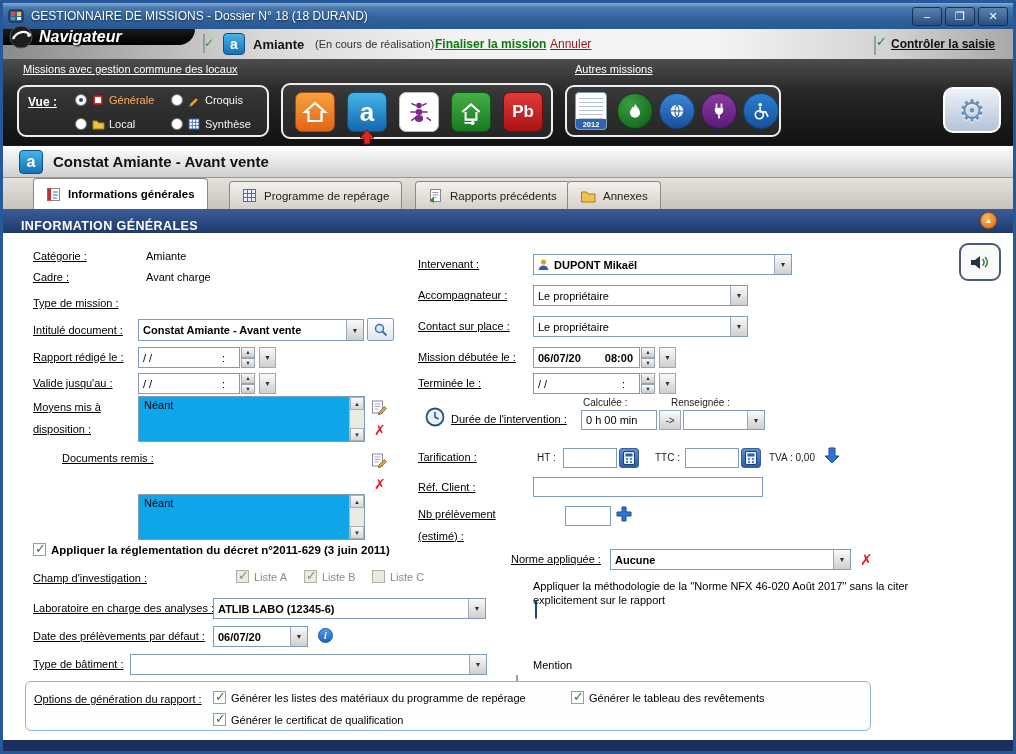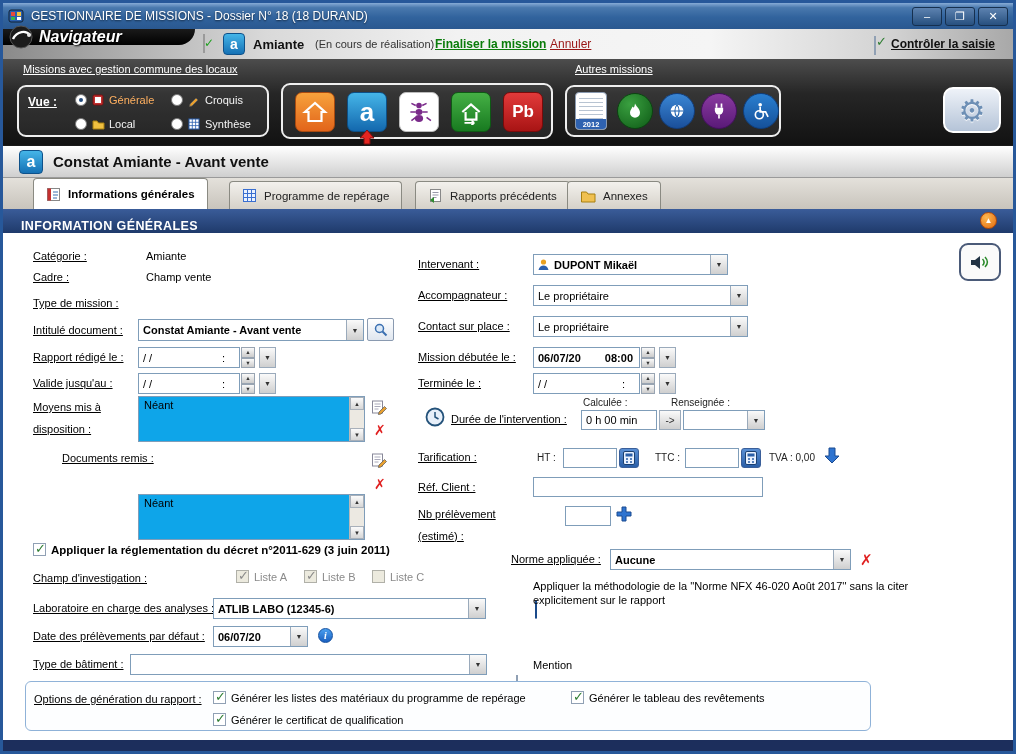--- a/index.html
+++ b/index.html
@@ -338,21 +338,21 @@
           <path d="M13.5 7c2 2 2 4.5 0 6.5M16 5c3 3.2 3 7 0 10" stroke="#2a8a2a" fill="none" stroke-width="1.5"></path>
         </svg>
     </span>
   </div>
 
   
   <span class="abs lbl" style="left:30px;top:247px;">Catégorie :</span>
   <span class="abs plain" style="left:143px;top:247px;">Amiante</span>
 
   <span class="abs lbl" style="left:30px;top:268px;">Cadre :</span>
-  <span class="abs plain" style="left:143px;top:268px;">Champ vente</span>
+  <span class="abs plain" style="left:143px;top:268px;">Avant charge</span>
 
   <span class="abs lbl" style="left:30px;top:294px;">Type de mission :</span>
 
   <span class="abs lbl" style="left:30px;top:321px;">Intitulé document :</span>
   <div class="abs combo" style="left:135px;top:316px;width:226px;height:22px;">
     <span class="cval bold">Constat Amiante - Avant vente</span>
     <span class="cbtn">▼</span>
   </div>
   <div class="abs searchbtn" style="left:364px;top:315px;width:27px;height:23px;">
     <span style="display:inline-flex;">
@@ -418,21 +418,21 @@
     <svg width="16" height="16">
         <rect x="1.5" y="2" width="10" height="12" fill="#fff" stroke="#889"></rect>
         <path d="M3.5 5h6M3.5 7.5h6M3.5 10h4" stroke="#aab" stroke-width="1"></path>
         <path d="M8 13l5.5-5.5 2 2L10 15l-2.6.6z" fill="#e8a030" stroke="#555" stroke-width=".7"></path>
       </svg>
   </span>
   <span class="abs redx" style="left:371px;top:474px;">✗</span>
 
   
   <span class="abs lbl" style="left:415px;top:255px;">Intervenant :</span>
-  <div class="abs combo" style="left:530px;top:251px;width:195px;height:21px;">
+  <div class="abs combo" style="left:530px;top:251px;width:259px;height:21px;">
     <span style="display:inline-flex;margin-left:3px;">
       <svg width="13" height="13">
           <circle cx="6.5" cy="4" r="2.6" fill="#e8a020"></circle>
           <path d="M1.5 12c.6-3 3-4.4 5-4.4s4.4 1.4 5 4.4z" fill="#2a5fae"></path>
         </svg>
     </span>
     <span class="cval bold">DUPONT Mikaël</span>
     <span class="cbtn">▼</span>
   </div>
 

